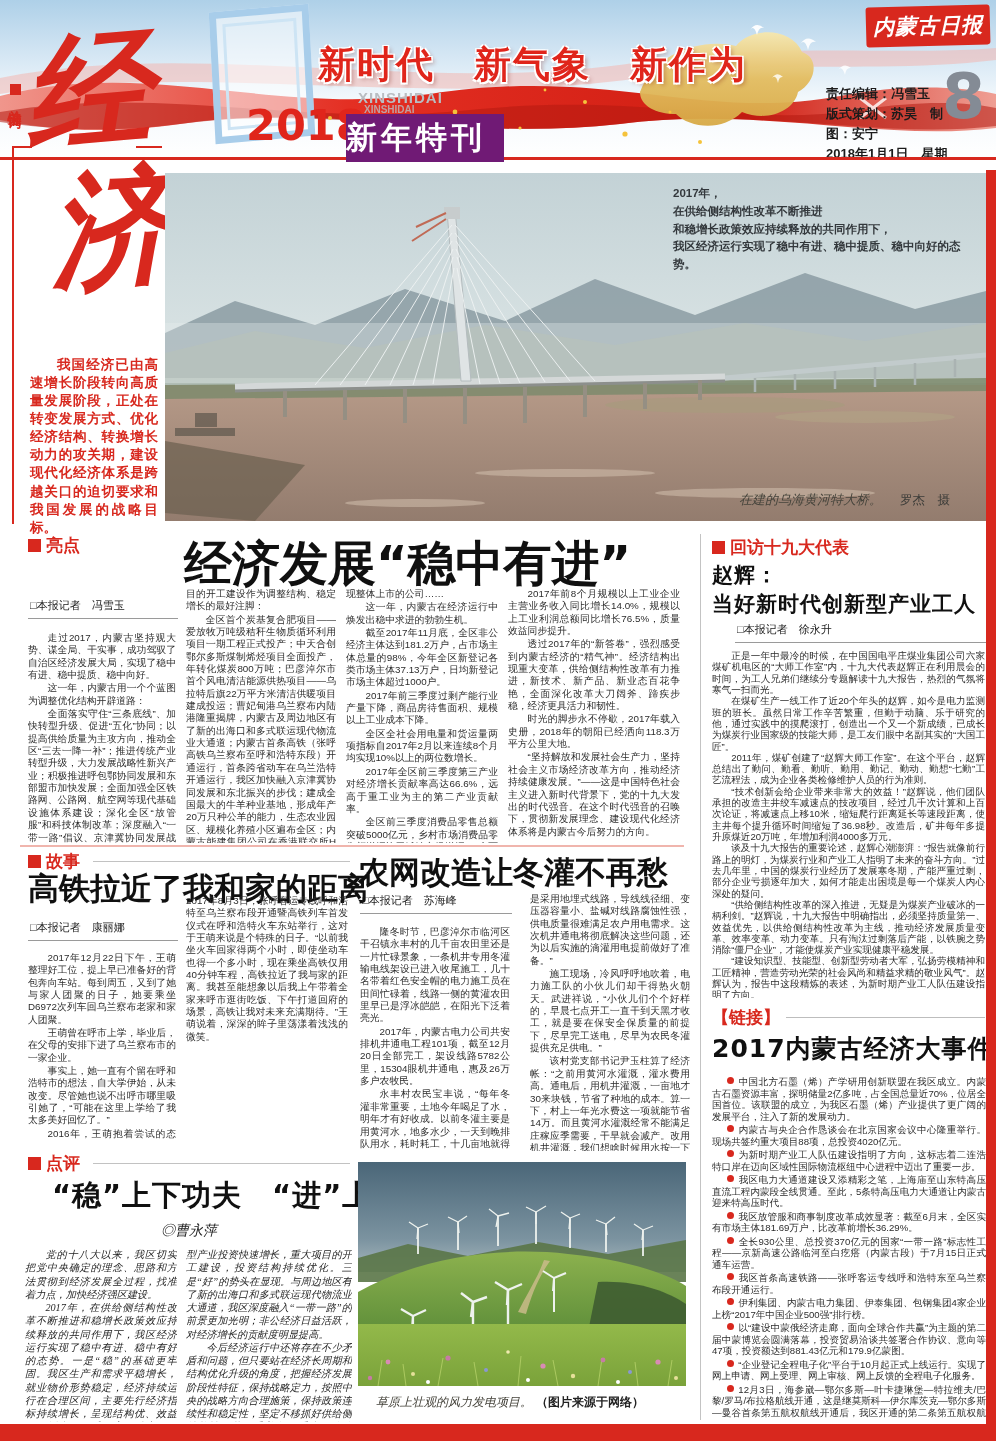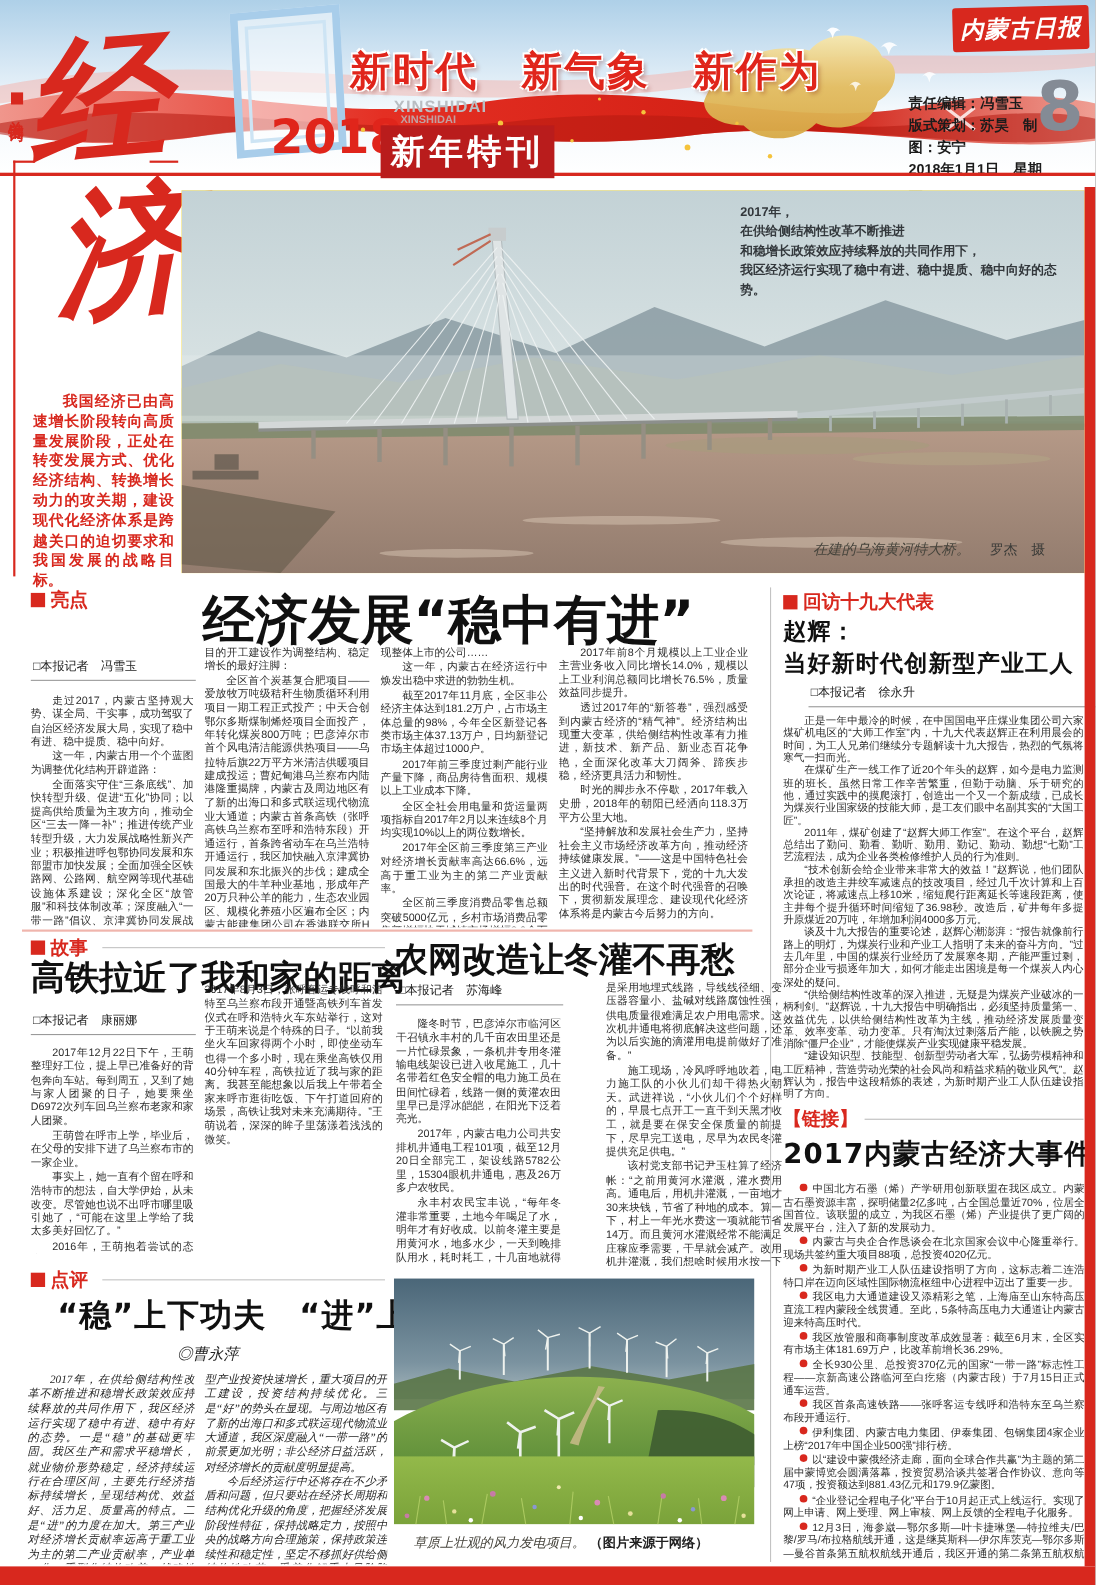--- a/index.html
+++ b/index.html
@@ -19,37 +19,37 @@
   .pinyin{left:358px;top:90px;color:#b9bdc2;font-weight:bold;line-height:1.0;}
   .pinyin div:nth-child(1){font-size:15px;letter-spacing:1px;}
   .pinyin div:nth-child(2){font-size:10px;margin-left:6px;opacity:.8;}
   .pinyin div:nth-child(3){font-size:9px;margin-left:42px;opacity:.8;}
   .masthead{left:866px;top:6px;width:124px;height:40px;background:#d8281e;border-radius:3px;
             display:flex;align-items:center;justify-content:center;transform:rotate(-1.5deg);}
   .masthead span{color:#fff;font-family:"DejaVu Serif",serif;font-style:italic;font-weight:bold;font-size:21px;letter-spacing:1px;}
   .edition{left:826px;top:84px;width:132px;font-size:13px;font-weight:bold;color:#1b1b1b;line-height:1.55;}
   .pagenum{left:942px;top:60px;font-size:62px;font-weight:bold;color:#848b95;font-family:"DejaVu Sans",sans-serif;}
   .year2018{left:246px;top:100px;font-size:43px;font-weight:bold;color:#e0251b;font-family:"DejaVu Sans",sans-serif;}
-  .special-box{left:346px;top:114px;width:158px;height:48px;background:#b91c1c;z-index:5;
-               display:flex;align-items:center;justify-content:center;}
+  .special-box{left:346px;top:114px;width:158px;height:48px;background:#701a75;z-index:5;
+               display:flex;align-items:center;justify-content:flex-start;}
   .special-box span{color:#fff;font-size:31px;font-weight:900;letter-spacing:4px;}
   .top-rule{left:0;top:157px;width:996px;height:3px;background:#d8281e;}
   
   .kw{left:6px;top:84px;display:flex;flex-direction:column;align-items:center;gap:3px;}
   .kw .sq{width:11px;height:11px;background:#d8281e;}
   .kw .kw-txt{writing-mode:vertical-rl;color:#d8281e;font-weight:bold;font-size:14px;letter-spacing:3px;}
   .calli{color:#d8281e;font-family:"DejaVu Serif",serif;font-weight:bold;font-style:italic;line-height:1;}
   .calli1{left:24px;top:28px;font-size:126px;transform:rotate(-5deg);}
   .calli2{left:50px;top:164px;font-size:126px;transform:rotate(-4deg);}
   .brk{background:#d8281e;}
   .sidebar-intro{left:30px;top:356px;width:128px;color:#d8281e;font-weight:bold;font-size:13.5px;
                  line-height:1.34;text-align:justify;}
   .sidebar-intro p{text-indent:2em;}
   
-  .photo{left:165px;top:173px;width:821px;height:348px;overflow:hidden;background:#fde047;}
+  .photo{left:165px;top:173px;width:821px;height:348px;overflow:hidden;background:#7dd3fc;}
   .photo-overlay{left:508px;top:12px;width:306px;color:#33383c;font-weight:bold;font-size:11.5px;line-height:1.55;}
   .photo-overlay p{text-indent:0;}
   .photo-cap{right:36px;bottom:12px;display:flex;gap:18px;align-items:baseline;}
   .photo-cap .cap{font-family:"Liberation Serif",serif;font-style:italic;font-size:13px;color:#46443c;}
   .photo-cap .credit{font-size:12.5px;font-weight:normal;color:#3b3b38;}
   
   .sec-label{display:flex;align-items:center;gap:5px;color:#d8281e;font-weight:900;font-size:17px;}
   .sec-label .sq{width:13px;height:13px;background:#d8281e;}
   .sec-label .rule{flex:1;height:1px;background:#c2c2c2;margin-left:8px;}
   .byline{font-size:11px;color:#222;padding:0 0 5px 2px;border-bottom:1px solid #9a9a9a;}
@@ -332,34 +332,35 @@
       <p>2017年8月3日，张呼客运专线呼和浩特至乌兰察布段开通暨高铁列车首发仪式在呼和浩特火车东站举行，这对于王萌来说是个特殊的日子。“以前我坐火车回家得两个小时，即使坐动车也得一个多小时，现在乘坐高铁仅用40分钟车程，高铁拉近了我与家的距离。我甚至能想象以后我上午带着全家来呼市逛街吃饭、下午打道回府的场景，高铁让我对未来充满期待。”王萌说着，深深的眸子里荡漾着浅浅的微笑。</p>
     </div>
 
   <div class="abs h-main" style="left:358px;top:852px;font-size:31px;">农网改造让冬灌不再愁</div>
   <div class="abs byline" style="left:360px;top:893px;width:150px;">□本报记者　苏海峰</div>
   <div class="abs cols colbox" style="left:360px;top:926px;width:150px;height:224px;">
       <p>隆冬时节，巴彦淖尔市临河区干召镇永丰村的几千亩农田里还是一片忙碌景象，一条机井专用冬灌输电线架设已进入收尾施工，几十名带着红色安全帽的电力施工员在田间忙碌着，线路一侧的黄灌农田里早已是浮冰皑皑，在阳光下泛着亮光。</p>
       <p>2017年，内蒙古电力公司共安排机井通电工程101项，截至12月20日全部完工，架设线路5782公里，15304眼机井通电，惠及26万多户农牧民。</p>
       <p>永丰村农民宝丰说，“每年冬灌非常重要，土地今年喝足了水，明年才有好收成。以前冬灌主要是用黄河水，地多水少，一天到晚排队用水，耗时耗工，十几亩地就得忙乱半个月。”</p>
     </div>
-  <div class="abs cols colbox cont" style="left:551px;top:893px;width:160px;height:258px;">
+  <div class="abs cols colbox cont" style="left:530px;top:893px;width:160px;height:258px;">
       <p>是采用地埋式线路，导线线径细、变压器容量小、盐碱对线路腐蚀性强，供电质量很难满足农户用电需求。这次机井通电将彻底解决这些问题，还为以后实施的滴灌用电提前做好了准备。”</p>
       <p>施工现场，冷风呼呼地吹着，电力施工队的小伙儿们却干得热火朝天。武进祥说，“小伙儿们个个好样的，早晨七点开工一直干到天黑才收工，就是要在保安全保质量的前提下，尽早完工送电，尽早为农民冬灌提供充足供电。”</p>
       <p>该村党支部书记尹玉柱算了经济帐：“之前用黄河水灌溉，灌水费用高。通电后，用机井灌溉，一亩地才30来块钱，节省了种地的成本。算一下，村上一年光水费这一项就能节省14万。而且黄河水灌溉经常不能满足庄稼应季需要，干旱就会减产。改用机井灌溉，我们想啥时候用水按一下开关就行了，再不用排队等，庄稼不受旱，产量上去了，经济收益也就自然提高了。”</p>
     </div>
 
   <div class="abs sec-label" style="left:28px;top:1152px;width:322px;">
     <div class="sq"></div>
     <span>点评</span>
     <span class="rule"></span>
   </div>
   <div class="abs h-main cm-head">“稳”上下功夫　“进”上出实招</div>
   <div class="abs cm-author">◎曹永萍</div>
   <div class="abs cm-cols colbox" style="left:25px;top:1248px;width:152px;height:174px;">
+      <p>党的十八大以来，我区切实把党中央确定的理念、思路和方法贯彻到经济发展全过程，找准着力点，加快经济强区建设。</p>
       <p>2017年，在供给侧结构性改革不断推进和稳增长政策效应持续释放的共同作用下，我区经济运行实现了稳中有进、稳中有好的态势。一是“稳”的基础更牢固。我区生产和需求平稳增长，就业物价形势稳定，经济持续运行在合理区间，主要先行经济指标持续增长，呈现结构优、效益好、活力足、质量高的特点。二是“进”的力度在加大。第三产业对经济增长贡献率远高于重工业为主的第二产业贡献率，产业单一化、重型化结构改善；战略性新</p>
     </div>
   <div class="abs cm-cols colbox cont" style="left:186px;top:1248px;width:166px;height:174px;">
       <p>型产业投资快速增长，重大项目的开工建设，投资结构持续优化。三是“好”的势头在显现。与周边地区有了新的出海口和多式联运现代物流业大通道，我区深度融入“一带一路”的前景更加光明；非公经济日益活跃，对经济增长的贡献度明显提高。</p>
       <p>今后经济运行中还将存在不少矛盾和问题，但只要站在经济长周期和结构优化升级的角度，把握经济发展阶段性特征，保持战略定力，按照中央的战略方向合理施策，保持政策连续性和稳定性，坚定不移抓好供给侧结构性改革，妥善化解重大风险隐患，就可以确保经济平稳健康发展，提高经济运行质量和效益。</p>
     </div>
 
   <div class="abs wind">
     <svg width="328" height="224" viewBox="0 0 328 224">
       <defs>

